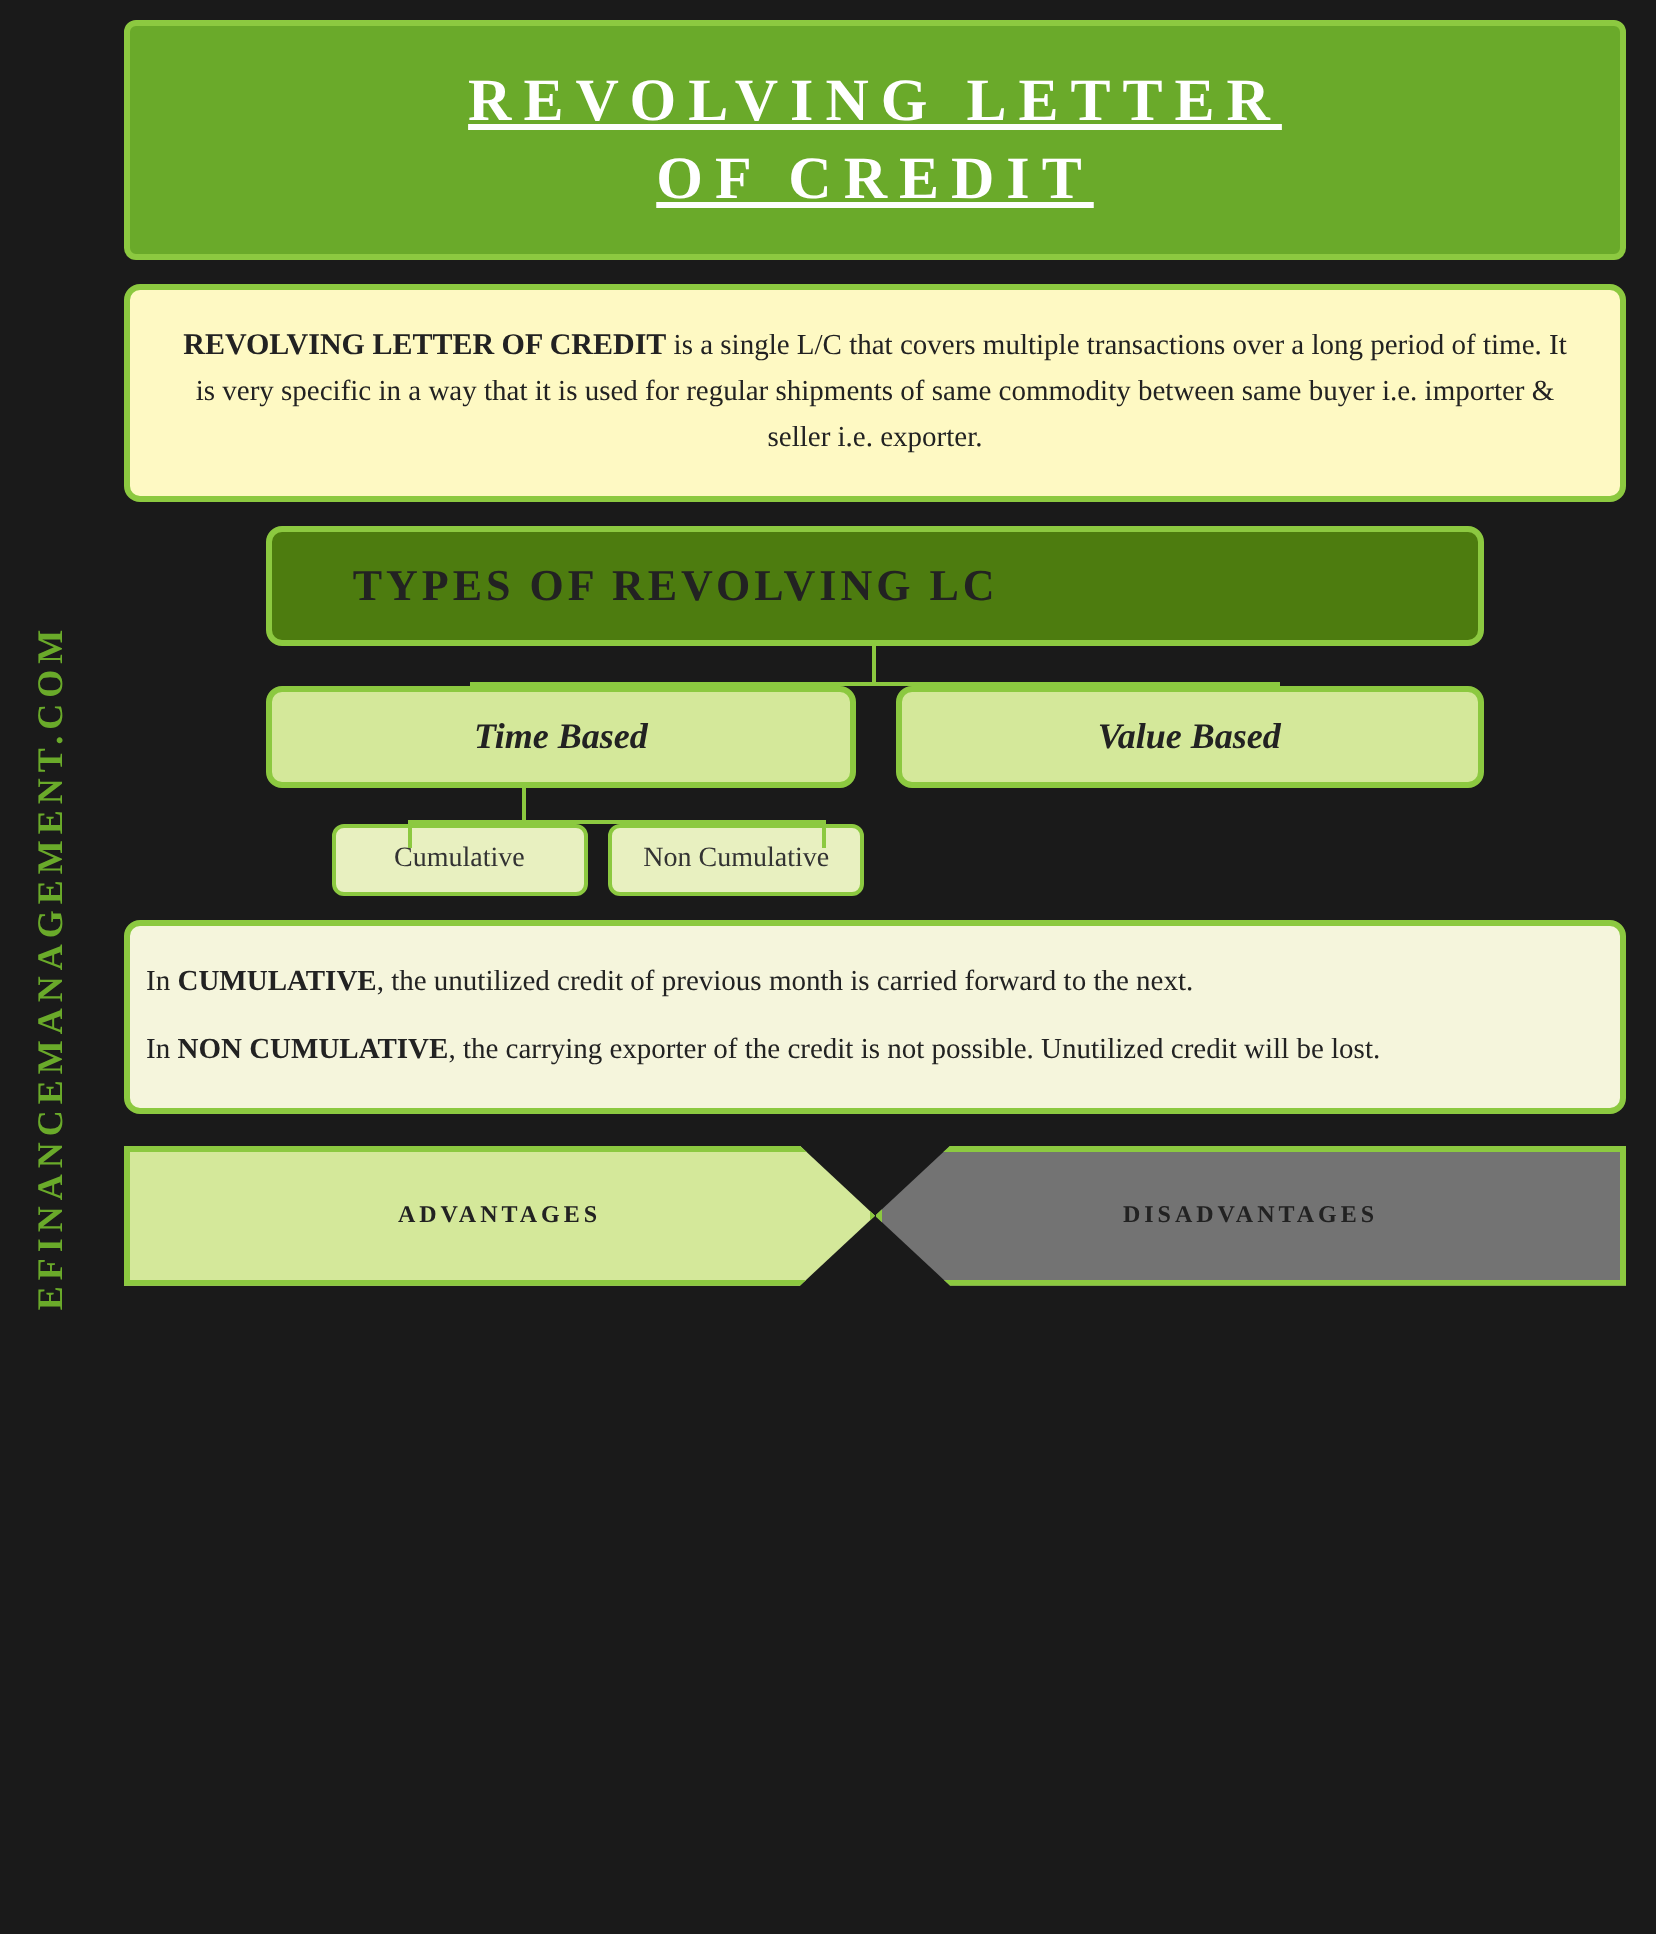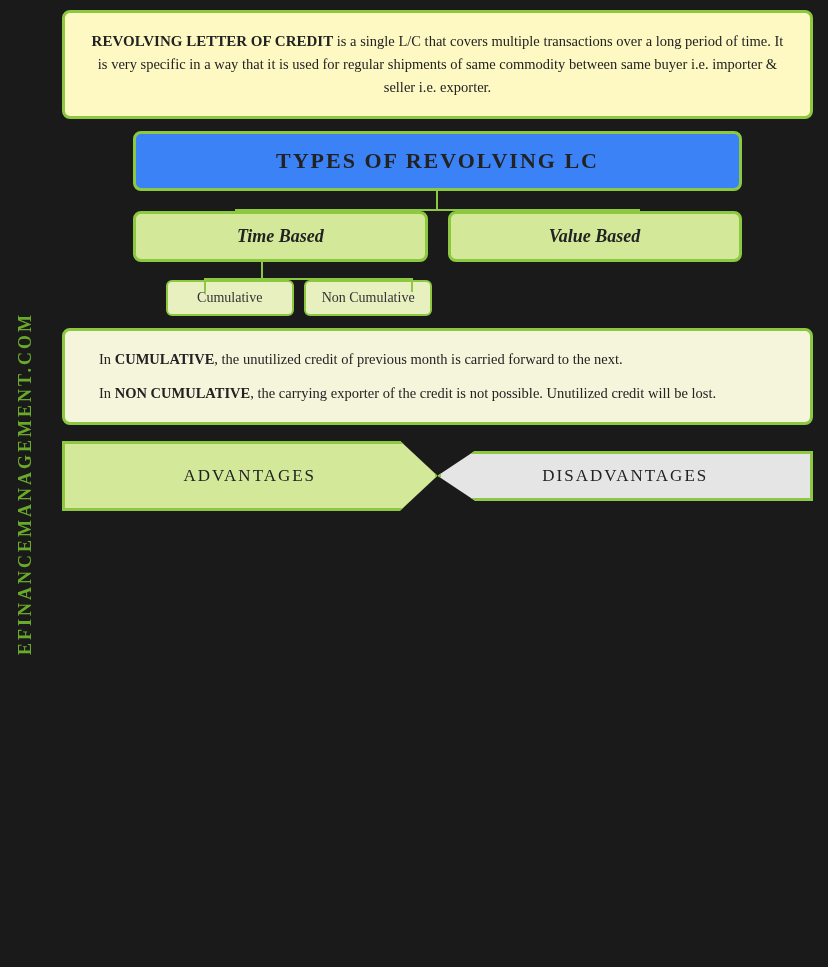--- a/index.html
+++ b/index.html
@@ -72,25 +72,25 @@
       line-height: 1.6;
       font-size: 14.5px;
       color: #222;
     }
     .definition-box .bold-title {
       font-weight: bold;
       font-size: 15px;
     }
 
     .types-main-box {
-      background: #3b82f6;
+      background: #4d7c0f;
       border: 3px solid #8cc940;
       border-radius: 8px;
       padding: 14px 40px;
-      text-align: center;
+      text-align: left;
       font-size: 22px;
       font-weight: bold;
       letter-spacing: 2px;
       color: #222;
       text-transform: uppercase;
       width: 90%;
       position: relative;
     }
 
     .branch-box {
@@ -116,21 +116,21 @@
       font-size: 14px;
       color: #333;
       flex: 1;
     }
 
     
     .description-box {
       background: #f5f5dc;
       border: 3px solid #8cc940;
       border-radius: 8px;
-      padding: 16px 34px;
+      padding: 16px 8px;
       font-size: 14.5px;
       color: #222;
       line-height: 1.7;
     }
     .description-box p {
       margin-bottom: 10px;
     }
     .description-box p:last-child {
       margin-bottom: 0;
     }
@@ -155,33 +155,33 @@
       border: 3px solid #8cc940;
       position: relative;
       display: flex;
       align-items: center;
       justify-content: center;
       clip-path: polygon(0 0, 90% 0, 100% 50%, 90% 100%, 0 100%);
     }
 
     .arrow-right {
       flex: 1;
-      height: 50px;
-      background: #e5e5e5;
+      height: 70px;
+      background: #737373;
       border: 3px solid #8cc940;
       position: relative;
       display: flex;
       align-items: center;
       justify-content: center;
       clip-path: polygon(10% 0, 100% 0, 100% 100%, 10% 100%, 0 50%);
     }
 
     .arrow-left span, .arrow-right span {
-      font-weight: normal;
-      font-size: 17px;
+      font-weight: bold;
+      font-size: 12px;
       letter-spacing: 2px;
       text-transform: uppercase;
       color: #222;
     }
 
     
     .tree-container {
       width: 90%;
       display: flex;
       flex-direction: column;
@@ -211,20 +211,26 @@
   </style>
 </head>
 <body>
 
 <div class="sidebar-text">
   <span>efinancemanagement.com</span>
 </div>
 
 <div class="main-content">
 
+  <div class="header-box">
+    <h1>
+      <span>REVOLVING LETTER</span><br>
+      <span>OF CREDIT</span>
+    </h1>
+  </div>
 
   <div class="definition-box">
     <span class="bold-title">REVOLVING LETTER OF CREDIT</span><span> is a  single L/C that covers multiple transactions over a long period of time. It is very specific in a way that it is used for regular shipments of same commodity between same buyer i.e. importer &amp; seller i.e.  exporter.</span>
   </div>
 
   <div class="tree-container">
 
     <div class="level1">
       <div class="types-main-box">
         <span>TYPES OF REVOLVING LC</span>

